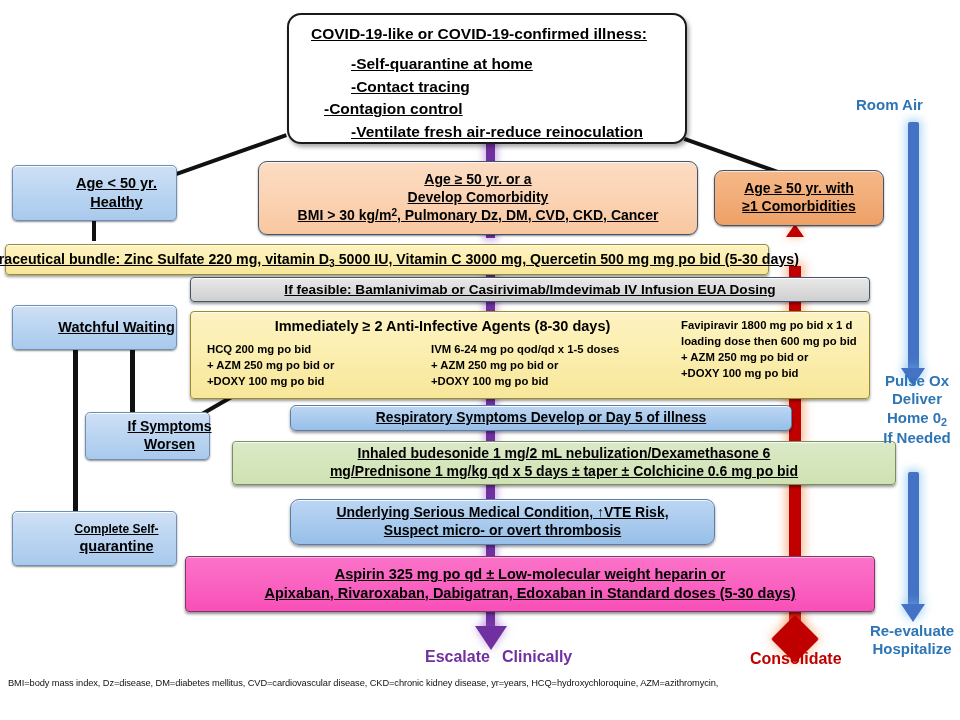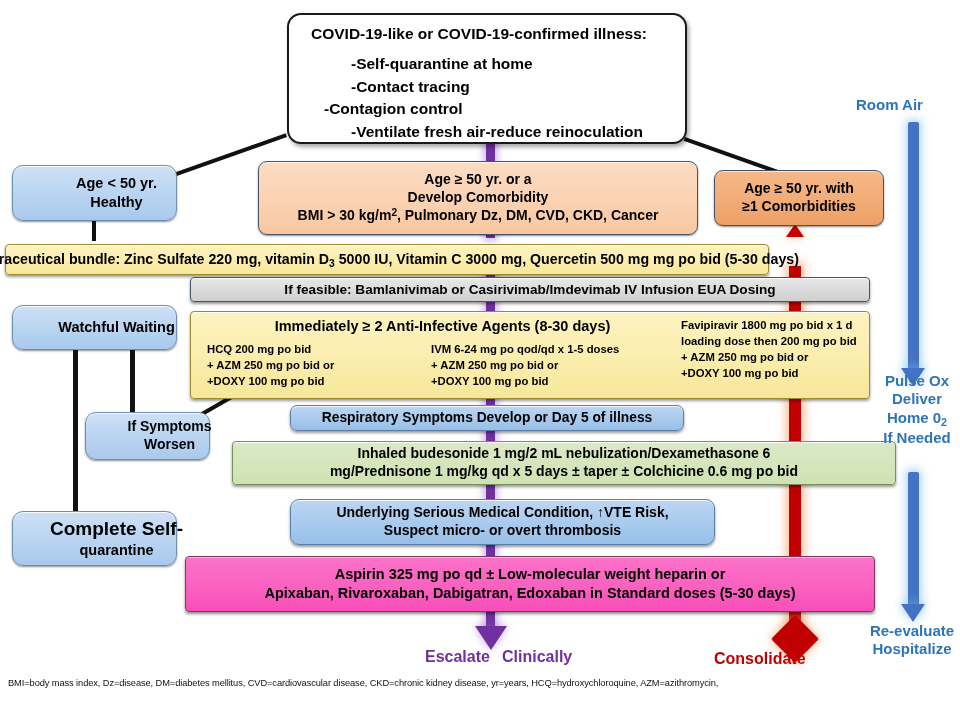--- a/index.html
+++ b/index.html
@@ -16,27 +16,27 @@
     box-sizing:border-box;
     display:flex;
     flex-direction:column;
     align-items:center;
     justify-content:center;
     text-align:center;
     font-weight:bold;
     color:#000;
     z-index:6;
   }
-  .node .ln{display:block;line-height:1.28;white-space:nowrap;}
+  .node .ln{display:block;line-height:1.28;white-space:nowrap;text-decoration:underline;}
 
   
   .blue{
     background:linear-gradient(180deg,#cfe0f5 0%,#bcd6f2 45%,#a9c9ec 100%);
     border:1.6px solid #6f8fb4;
-    border-radius:11px;
+    border-radius:5px;
     box-shadow:0 1px 2px rgba(0,0,0,.45), inset 0 1px 0 rgba(255,255,255,.85);
     padding-left:44px;
   }
   .white{
     background:#fff;
     border:2px solid #1a1a1a;
     border-radius:14px;
     box-shadow:2px 3px 4px rgba(0,0,0,.35);
   }
   .peach{
@@ -204,41 +204,41 @@
       <div>+ AZM 250 mg po bid or</div>
       <div>+DOXY 100 mg po bid</div>
     </div>
     <div class="yb-col" style="left:240px;top:29px;">
       <div>IVM 6-24 mg po qod/qd x 1-5 doses</div>
       <div>+ AZM 250 mg po bid or</div>
       <div>+DOXY 100 mg po bid</div>
     </div>
     <div class="yb-col" style="left:490px;top:5px;">
       <div>Favipiravir 1800 mg po bid  x 1 d</div>
-      <div>loading dose then 200 mg po bid</div>
+      <div>loading dose then 600 mg po bid</div>
       <div>+ AZM 250 mg po bid or</div>
       <div>+DOXY 100 mg po bid</div>
     </div>
   </div>
 
   <div class="node blue" style="left:12px;top:305px;width:165px;height:45px;">
     <span class="ln" style="font-size:14.5px;">Watchful Waiting</span>
   </div>
 
   <div class="node blue" style="left:85px;top:412px;width:125px;height:48px;">
     <span class="ln" style="font-size:14px;">If Symptoms</span>
     <span class="ln" style="font-size:14px;">Worsen</span>
   </div>
 
   <div class="node blue" style="left:12px;top:511px;width:165px;height:55px;">
-    <span class="ln" style="font-size:19px;">Complete Self-</span>
+    <span class="ln" style="font-size:12px;">Complete Self-</span>
     <span class="ln" style="font-size:14.5px;">quarantine</span>
   </div>
 
-  <div class="node bluebar" style="left:290px;top:405px;width:394px;height:26px;">
+  <div class="node bluebar" style="left:290px;top:405px;width:502px;height:26px;border-radius:6px;">
     <span class="ln" style="font-size:13.8px;">Respiratory Symptoms Develop or Day 5 of illness</span>
   </div>
 
   <div class="node greenbar" style="left:232px;top:441px;width:664px;height:44px;">
     <span class="ln" style="font-size:14px;">Inhaled budesonide 1 mg/2 mL nebulization/Dexamethasone 6</span>
     <span class="ln" style="font-size:14px;">mg/Prednisone 1 mg/kg qd x 5 days ± taper ± Colchicine 0.6 mg po bid</span>
   </div>
 
   <div class="node bluebar" style="left:290px;top:499px;width:425px;height:46px;border-radius:9px;">
     <span class="ln" style="font-size:14px;">Underlying Serious Medical Condition, ↑VTE Risk,</span>
@@ -259,19 +259,19 @@
     <div>If Needed</div>
   </div>
 
   <div class="side-label" style="left:864px;top:622px;width:96px;">
     <div>Re-evaluate</div>
     <div>Hospitalize</div>
   </div>
 
   <div class="bottom-label" style="left:425px;top:648px;color:#7030a0;">Escalate</div>
   <div class="bottom-label" style="left:502px;top:648px;color:#7030a0;text-align:center;">Clinically</div>
-  <div class="bottom-label" style="left:714px;top:650px;color:#c00000;">Consolidate</div>
+  <div class="bottom-label" style="left:750px;top:650px;color:#c00000;">Consolidate</div>
 
   <div class="foot">
     <div>BMI=body mass index, Dz=disease, DM=diabetes mellitus, CVD=cardiovascular disease, CKD=chronic kidney disease, yr=years, HCQ=hydroxychloroquine, AZM=azithromycin,</div>
   </div>
 
 </div>
 
 </body></html>

